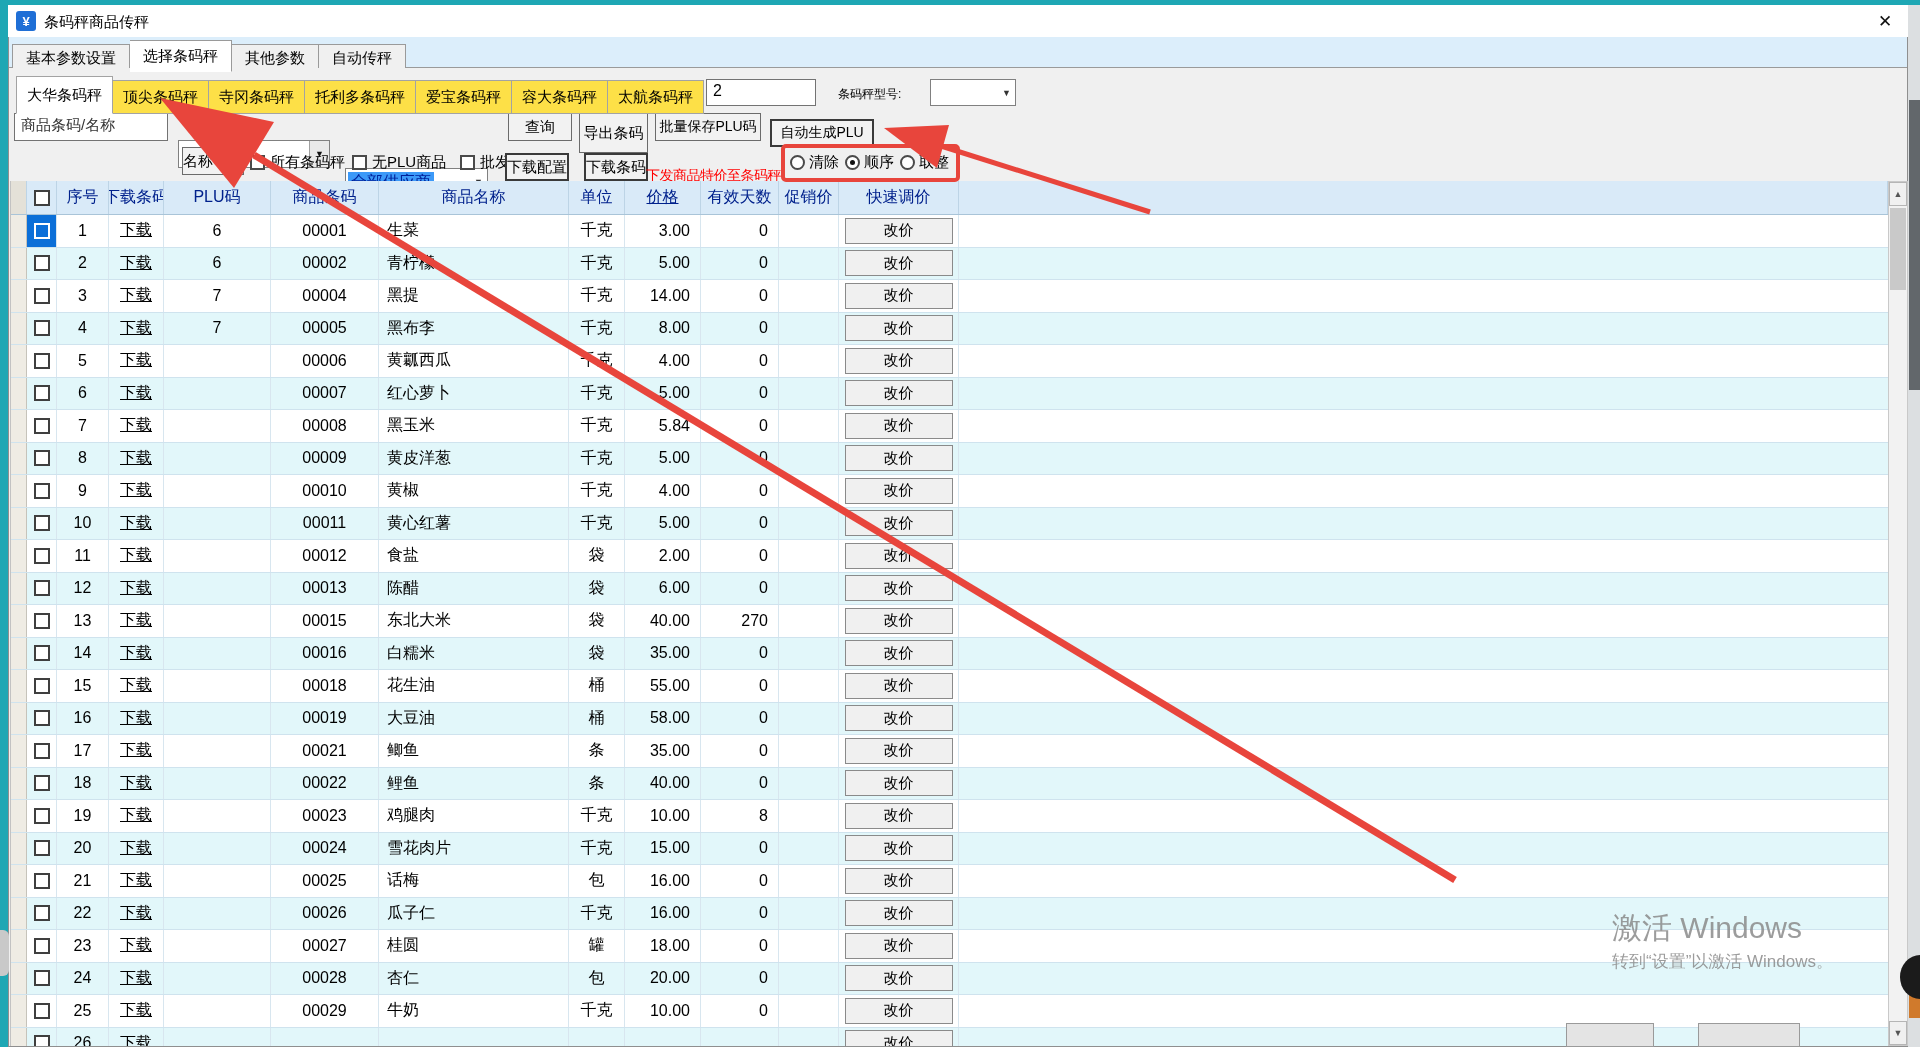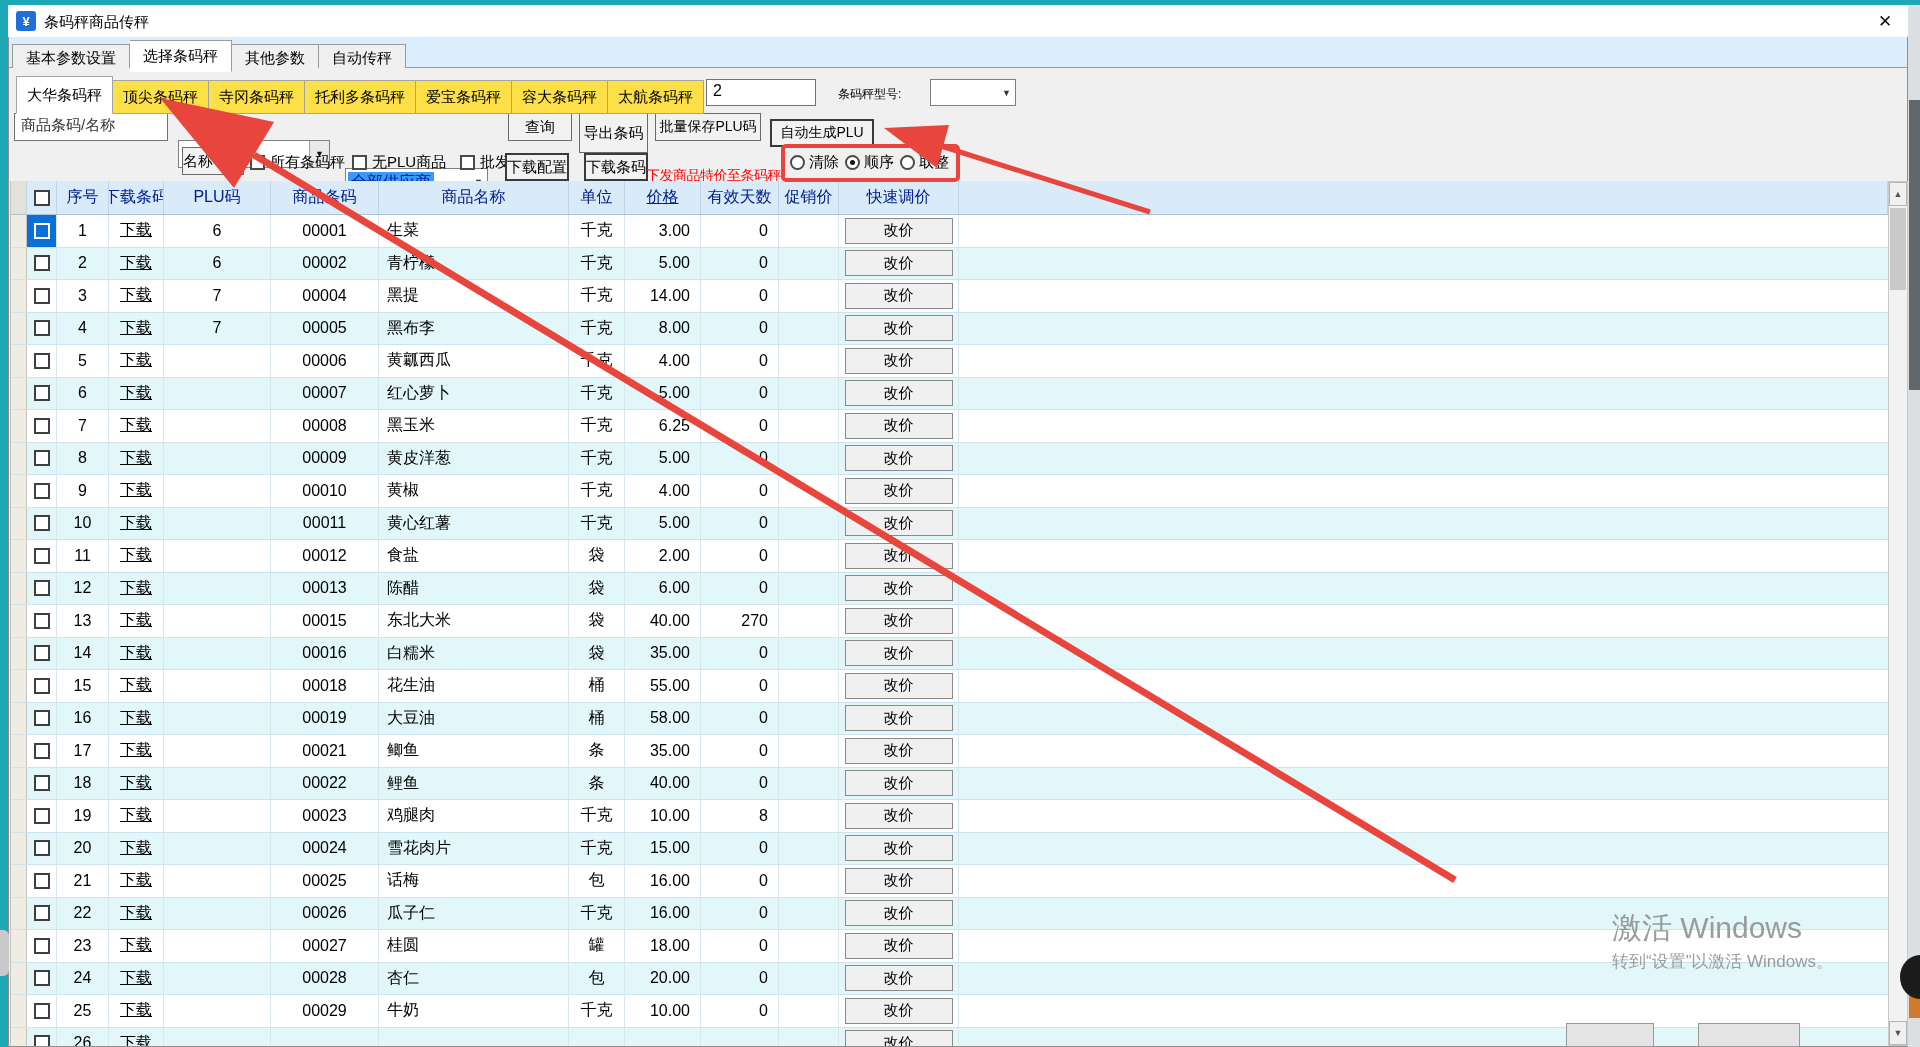--- a/index.html
+++ b/index.html
@@ -348,21 +348,21 @@
           <span class="rowck"></span>
         </div>
         <div class="cell c-n">7</div>
         <div class="cell c-dl">
           <span class="dl-link">下载</span>
         </div>
         <div class="cell c-plu"></div>
         <div class="cell c-code">00008</div>
         <div class="cell c-name">黑玉米</div>
         <div class="cell c-unit">千克</div>
-        <div class="cell c-price">6.25</div>
+        <div class="cell c-price">5.84</div>
         <div class="cell c-days">0</div>
         <div class="cell c-promo"></div>
         <div class="cell c-act">
           <button class="act-btn">改价</button>
         </div>
         <div class="cell c-fill"></div>
       </div>
       <div class="g-row alt">
         <div class="cell c-strip"></div>
         <div class="cell c-check">

